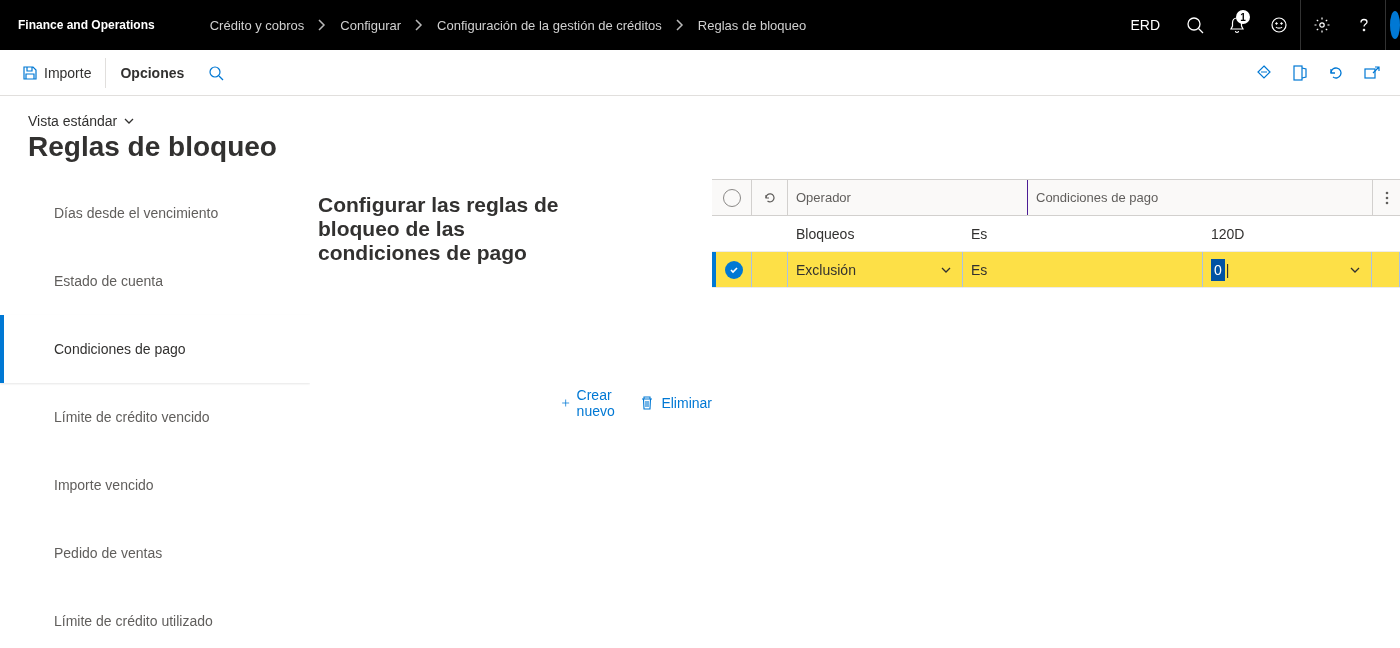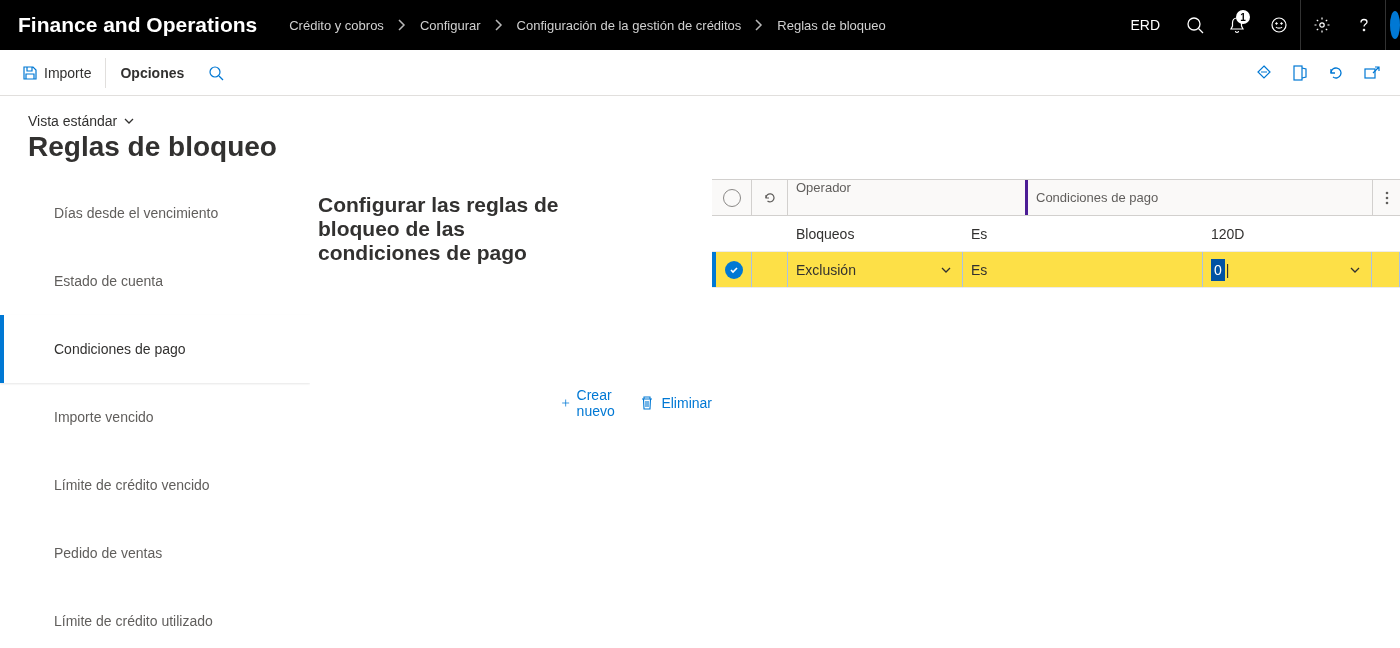--- a/index.html
+++ b/index.html
@@ -1,20 +1,20 @@
 <!DOCTYPE html>
 <html><head>
 <meta charset="utf-8">
 <style>
   * { box-sizing: border-box; margin: 0; padding: 0; font-family: "Segoe UI", Arial, sans-serif; }
   html, body { width: 1400px; height: 648px; overflow: hidden; background: #fff; color: #323130; }
 
   
   .top-header { display: flex; align-items: center; height: 50px; background: #000; color: #fff; padding: 0 0 0 18px; }
-  .app-title { font-size: 21px; font-weight: 600; margin-right: 32px; white-space: nowrap; }
+  .app-title { font-size: 12px; font-weight: 600; margin-right: 55px; white-space: nowrap; }
   .breadcrumb { display: flex; align-items: center; font-size: 13px; color: #d0d0d0; flex: 1; }
   .breadcrumb-item { white-space: nowrap; }
   .breadcrumb-sep { margin: 0 14px; display: flex; align-items: center; }
   .breadcrumb-sep svg { width: 8px; height: 12px; }
   .top-right { display: flex; align-items: center; height: 100%; }
   .top-right-text { font-size: 14px; color: #fff; padding: 0 14px; }
   .top-icon { width: 42px; height: 50px; display: flex; align-items: center; justify-content: center; cursor: pointer; }
   .top-icon svg { stroke: #fff; fill: none; }
   .bell-wrap { position: relative; }
   .bell-badge { position: absolute; top: 10px; right: 8px; background: #fff; color: #000; font-size: 10px; font-weight: 600; border-radius: 50%; width: 14px; height: 14px; display: flex; align-items: center; justify-content: center; }
@@ -50,21 +50,21 @@
   .grid-toolbar { display: flex; align-items: center; gap: 18px; margin-bottom: 12px; }
   .grid-toolbar-btn { display: flex; align-items: center; font-size: 14px; color: #0078d4; cursor: pointer; }
   .grid-toolbar-btn svg { margin-right: 6px; stroke: #0078d4; fill: none; }
 
   
   .grid { border-top: 1px solid #d2d0ce; }
   .grid-header { display: flex; height: 36px; background: #faf9f8; border-bottom: 1px solid #d2d0ce; font-size: 13px; color: #605e5c; align-items: stretch; }
   .col-sel { width: 40px; border-right: 1px solid #d2d0ce; display:flex; align-items:center; justify-content:center; }
   .col-refresh { width: 36px; border-right: 1px solid #d2d0ce; display:flex; align-items:center; justify-content:center; }
   .col-tipo { width: 175px; border-right: 1px solid #d2d0ce; padding-left: 8px; display:flex; align-items:center; }
-  .col-op { width: 240px; border-right: 3px solid #4c1d95; padding-left: 8px; display:flex; }
+  .col-op { width: 240px; border-right: 1px solid #4c1d95; padding-left: 8px; display:flex; align-items:center; }
   .col-cond { flex: 1; padding-left: 8px; display:flex; align-items:center; }
   .col-menu { width: 28px; border-left: 1px solid #d2d0ce; display:flex; align-items:center; justify-content:center; cursor:pointer; }
 
   .grid-row { display: flex; height: 36px; border-bottom: 1px solid #edebe9; font-size: 14px; color: #323130; align-items: stretch; }
   .grid-row .cell { display:flex; align-items:center; border-right: 1px solid transparent; }
   .grid-row .cell.col-tipo,
   .grid-row .cell.col-op,
   .grid-row .cell.col-cond { padding-left: 8px; }
 
   .grid-row.selected { background: #fde047; }
@@ -209,24 +209,24 @@
     <div class="sidebar-item">
         <span>Días desde el vencimiento</span>
       </div>
     <div class="sidebar-item">
         <span>Estado de cuenta</span>
       </div>
     <div class="sidebar-item active">
         <span>Condiciones de pago</span>
       </div>
     <div class="sidebar-item">
+        <span>Límite de crédito vencido</span>
+      </div>
+    <div class="sidebar-item">
         <span>Importe vencido</span>
-      </div>
-    <div class="sidebar-item">
-        <span>Límite de crédito vencido</span>
       </div>
     <div class="sidebar-item">
         <span>Pedido de ventas</span>
       </div>
     <div class="sidebar-item">
         <span>Límite de crédito utilizado</span>
       </div>
   </div>
 
   <div class="main">

